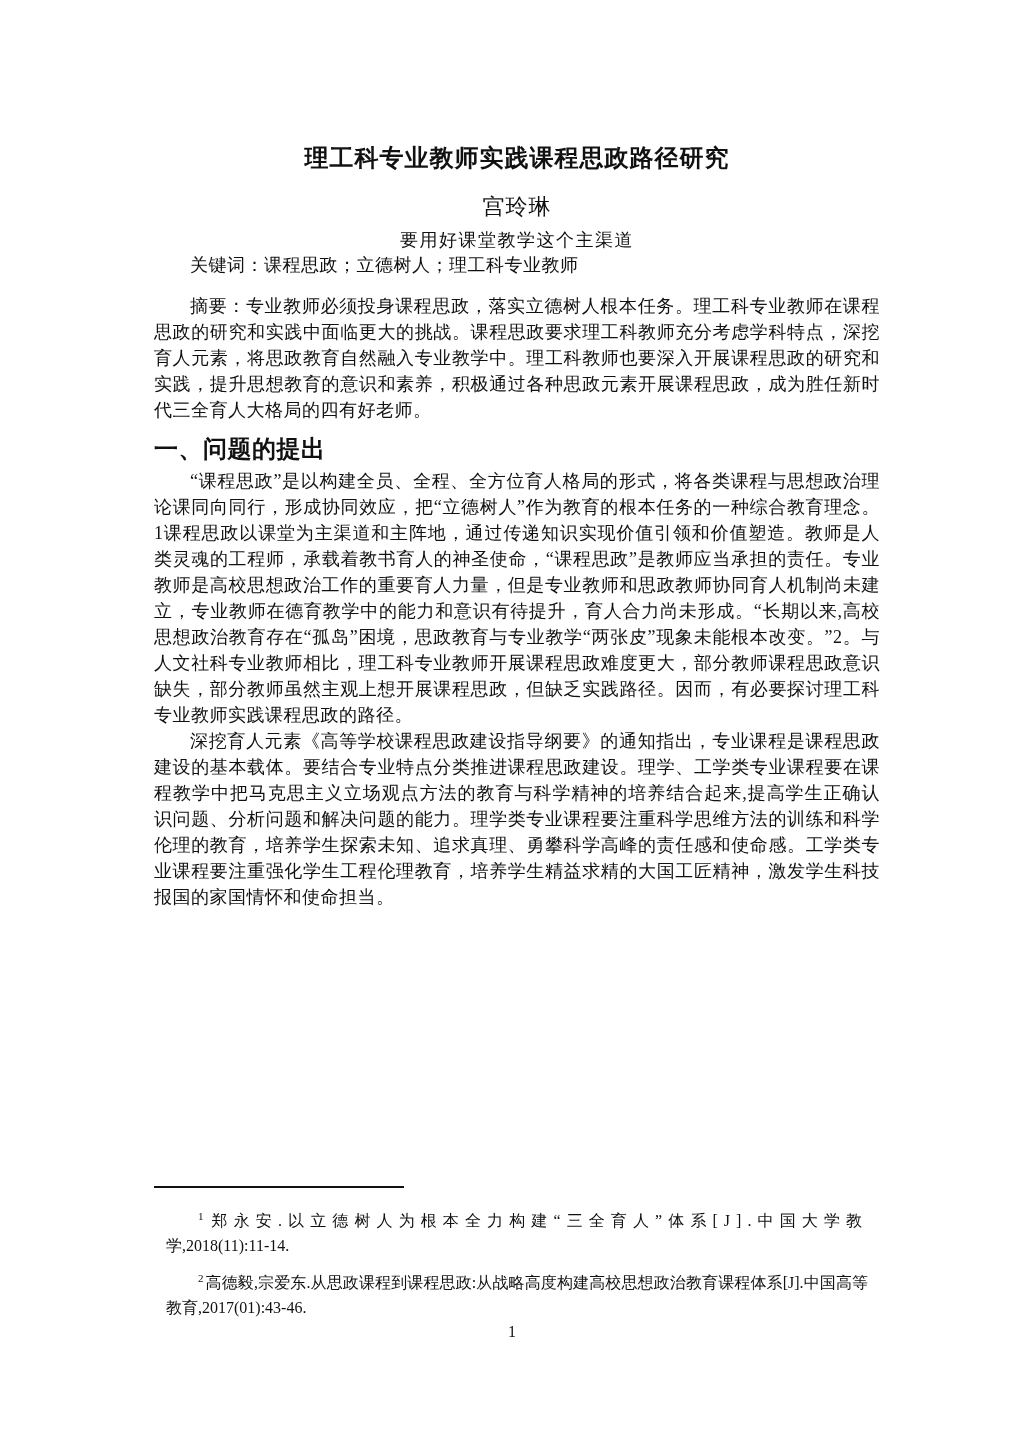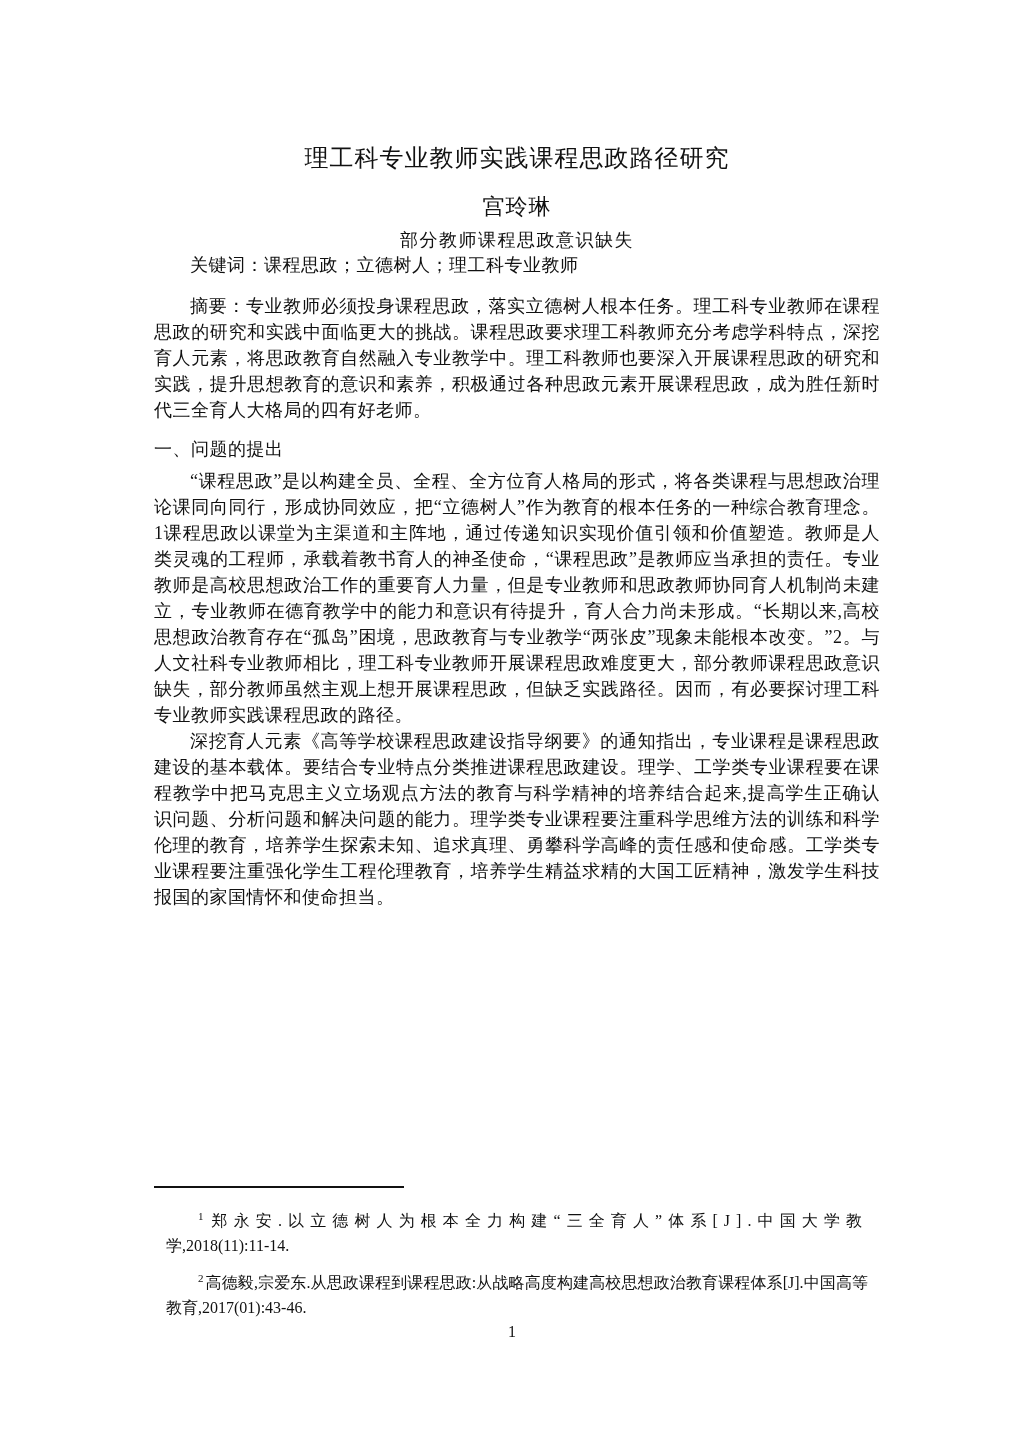--- a/index.html
+++ b/index.html
@@ -21,21 +21,21 @@
   .content {
     position: absolute;
     left: 154px;
     top: 0;
     width: 726px;
   }
   .title {
     margin: 142px 0 0 0;
     font-size: 24px;
     line-height: 32px;
-    font-weight: normal;
+    font-weight: bold;
     text-align: center;
     letter-spacing: 1px;
   }
   .author {
     margin-top: 22px;
     font-size: 22px;
     line-height: 22px;
     text-align: center;
     letter-spacing: 1px;
   }
@@ -56,23 +56,23 @@
     word-break: break-all;
   }
   .abstract {
     margin-top: 15px;
   }
   .keywords {
     text-align: left;
   }
   .section-heading {
     margin: 13px 0 6px 0;
-    font-size: 18px;
+    font-size: 24px;
     line-height: 26px;
-    font-weight: normal;
+    font-weight: bold;
     letter-spacing: 0.5px;
   }
   .footnotes {
     position: absolute;
     left: 154px;
     top: 1186px;
     width: 726px;
   }
   .fn-rule {
     width: 250px;
@@ -109,21 +109,21 @@
     line-height: 20px;
   }
 </style>
 </head>
 <body>
 
 <div class="page">
   <div class="content">
     <h1 class="title">理工科专业教师实践课程思政路径研究</h1>
     <div class="author">宫玲琳</div>
-    <div class="affiliation">部分教师课程思政意识缺失</div>
+    <div class="affiliation">要用好课堂教学这个主渠道</div>
 
     <p class="body-text keywords">关键词：课程思政；立德树人；理工科专业教师</p>
     <p class="body-text abstract">摘要：专业教师必须投身课程思政，落实立德树人根本任务。理工科专业教师在课程思政的研究和实践中面临更大的挑战。课程思政要求理工科教师充分考虑学科特点，深挖育人元素，将思政教育自然融入专业教学中。理工科教师也要深入开展课程思政的研究和实践，提升思想教育的意识和素养，积极通过各种思政元素开展课程思政，成为胜任新时代三全育人大格局的四有好老师。</p>
 
     <h2 class="section-heading">一、问题的提出</h2>
     <p class="body-text">“课程思政”是以构建全员、全程、全方位育人格局的形式，将各类课程与思想政治理论课同向同行，形成协同效应，把“立德树人”作为教育的根本任务的一种综合教育理念。1课程思政以课堂为主渠道和主阵地，通过传递知识实现价值引领和价值塑造。教师是人类灵魂的工程师，承载着教书育人的神圣使命，“课程思政”是教师应当承担的责任。专业教师是高校思想政治工作的重要育人力量，但是专业教师和思政教师协同育人机制尚未建立，专业教师在德育教学中的能力和意识有待提升，育人合力尚未形成。“长期以来,高校思想政治教育存在“孤岛”困境，思政教育与专业教学“两张皮”现象未能根本改变。”2。与人文社科专业教师相比，理工科专业教师开展课程思政难度更大，部分教师课程思政意识缺失，部分教师虽然主观上想开展课程思政，但缺乏实践路径。因而，有必要探讨理工科专业教师实践课程思政的路径。</p>
 
     <p class="body-text">深挖育人元素《高等学校课程思政建设指导纲要》的通知指出，专业课程是课程思政建设的基本载体。要结合专业特点分类推进课程思政建设。理学、工学类专业课程要在课程教学中把马克思主义立场观点方法的教育与科学精神的培养结合起来,提高学生正确认识问题、分析问题和解决问题的能力。理学类专业课程要注重科学思维方法的训练和科学伦理的教育，培养学生探索未知、追求真理、勇攀科学高峰的责任感和使命感。工学类专业课程要注重强化学生工程伦理教育，培养学生精益求精的大国工匠精神，激发学生科技报国的家国情怀和使命担当。</p>
   </div>
 

